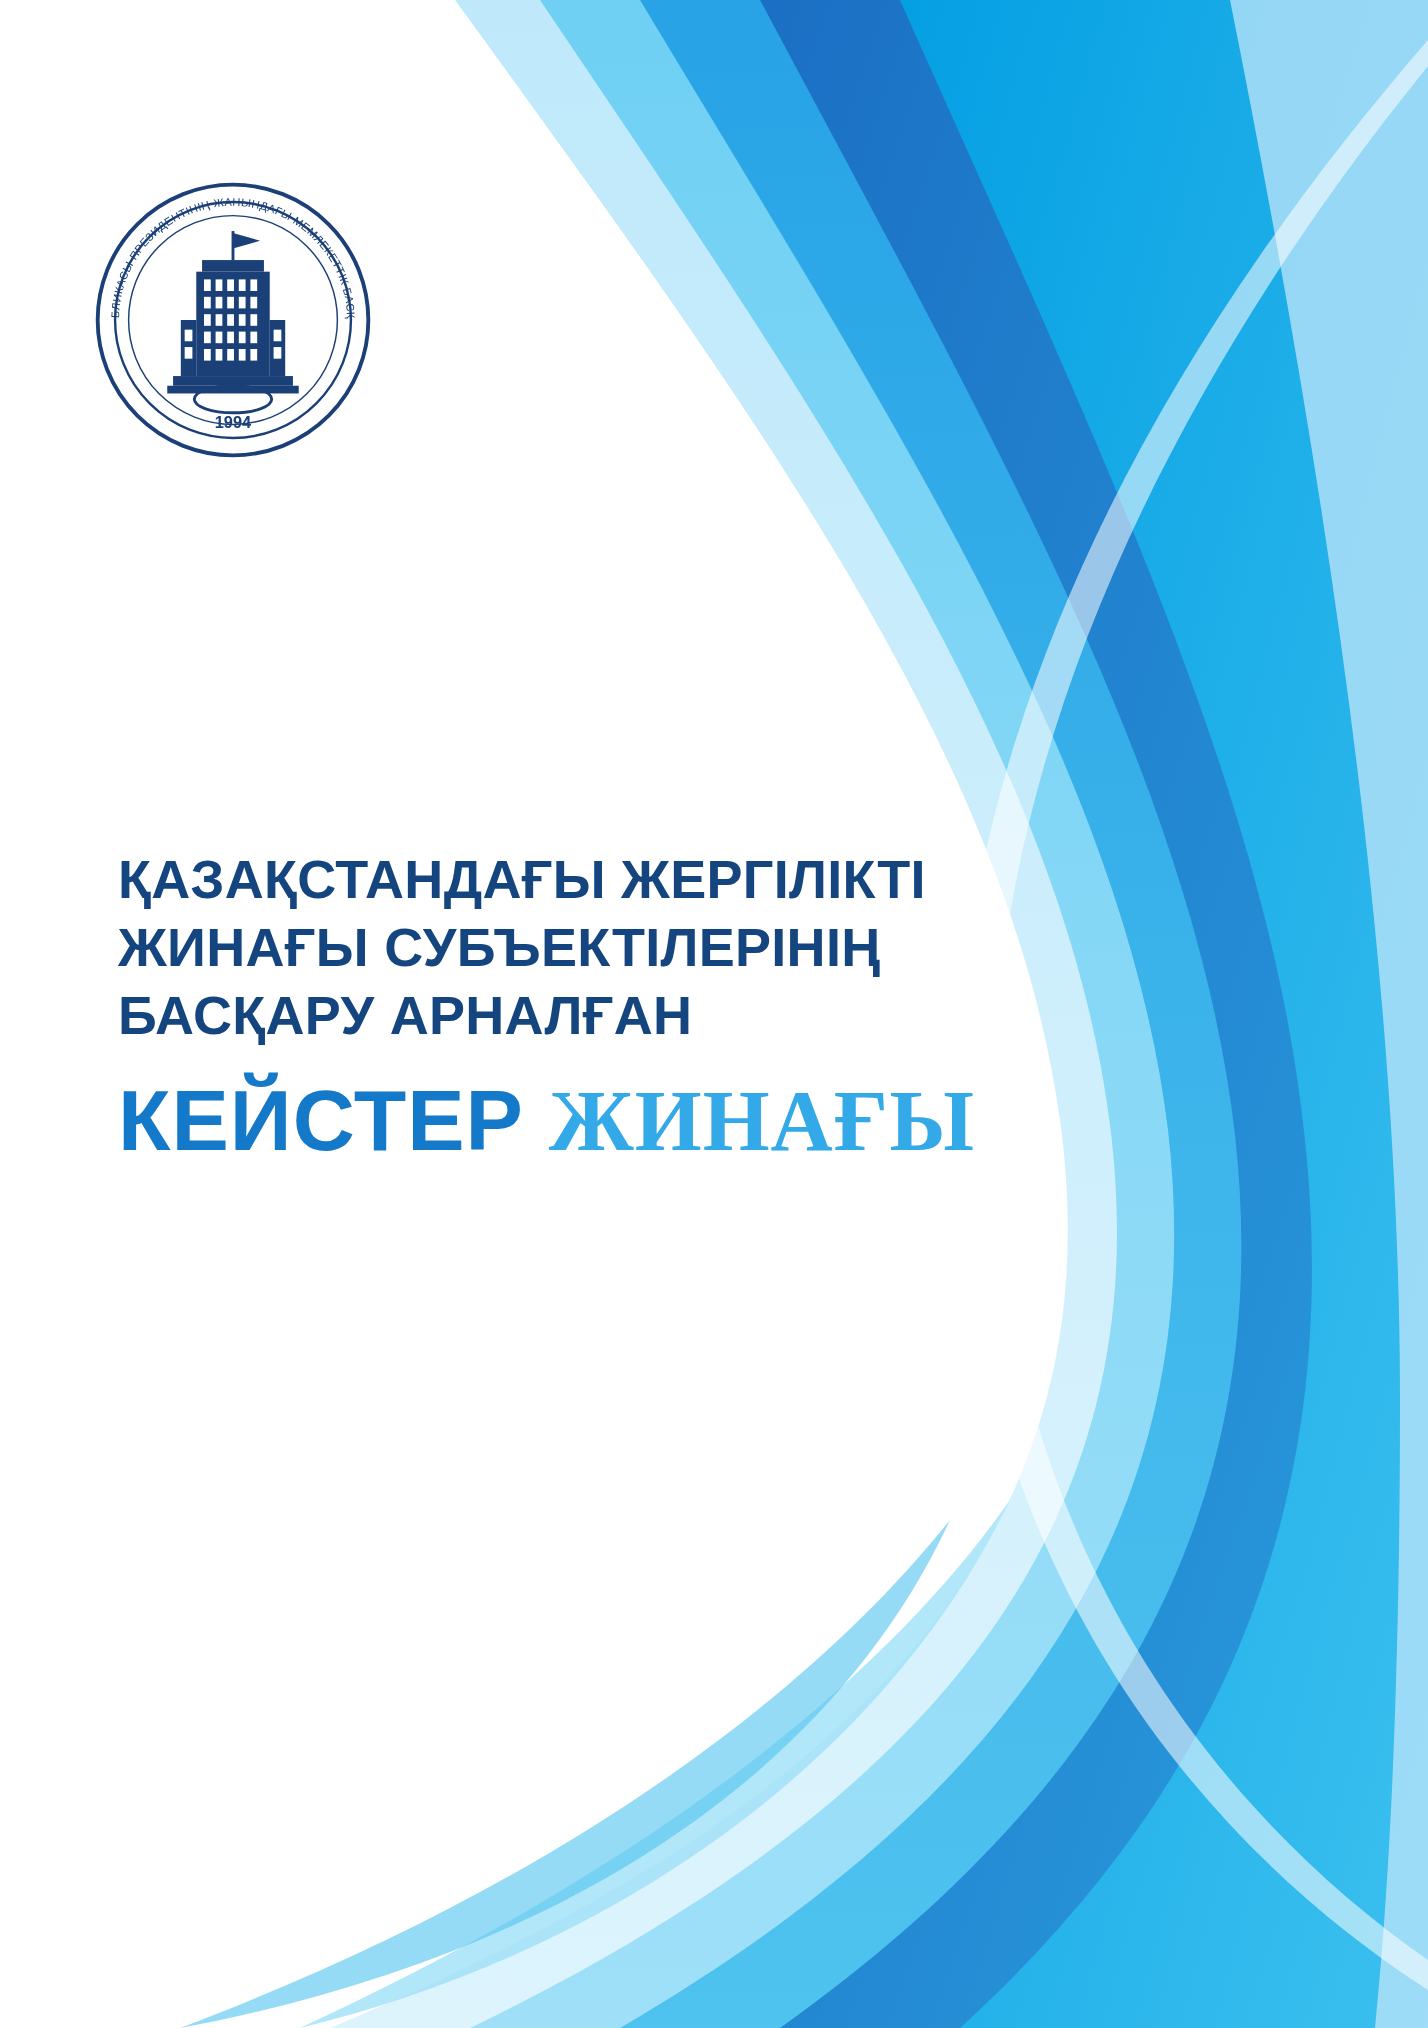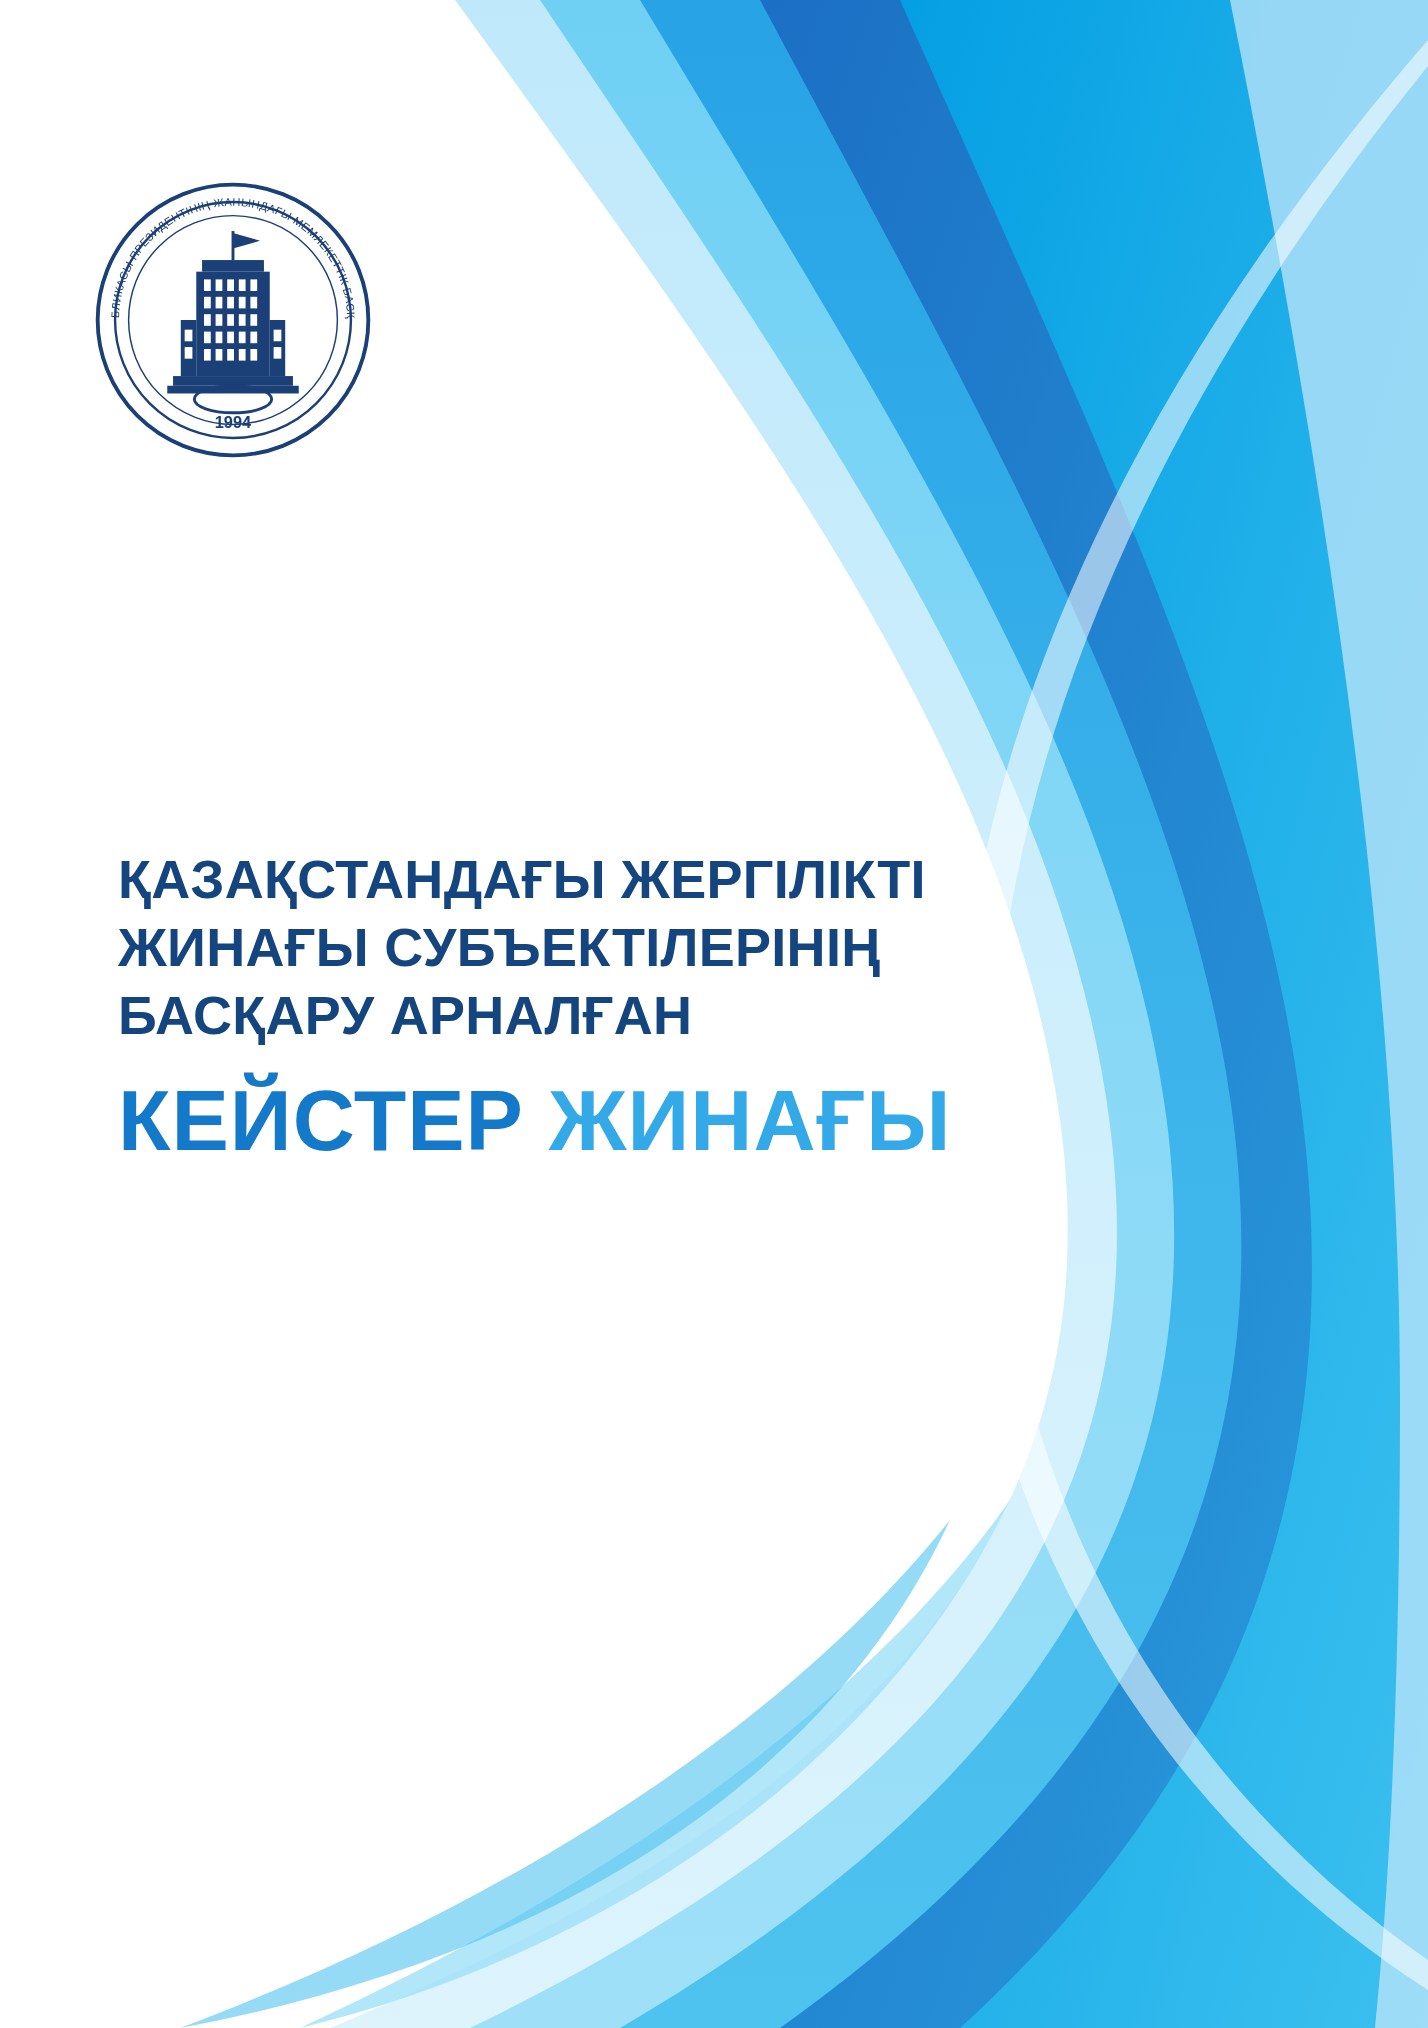--- a/index.html
+++ b/index.html
@@ -47,21 +47,21 @@
   }
   .subtitle-line {
     margin-top: 26px;
     font-weight: bold;
     font-size: 86px;
     line-height: 1.05;
     letter-spacing: 1px;
     white-space: nowrap;
   }
   .subtitle-part-a { color: #1479c9; text-align: right; }
-  .subtitle-part-b { color: #33a9e8; }
+  .subtitle-part-b { color: #33a9e8; font-family: Liberation Serif, serif; }
 </style>
 </head>
 <body>
 
 <div class="page">
 
   <svg class="bg-waves" viewBox="0 0 1428 2028" preserveAspectRatio="none" xmlns="http://www.w3.org/2000/svg">
     <defs>
       <linearGradient id="gDeep" x1="0" y1="0" x2="1" y2="1">
         <stop offset="0%" stop-color="#1b6fc4"></stop>

